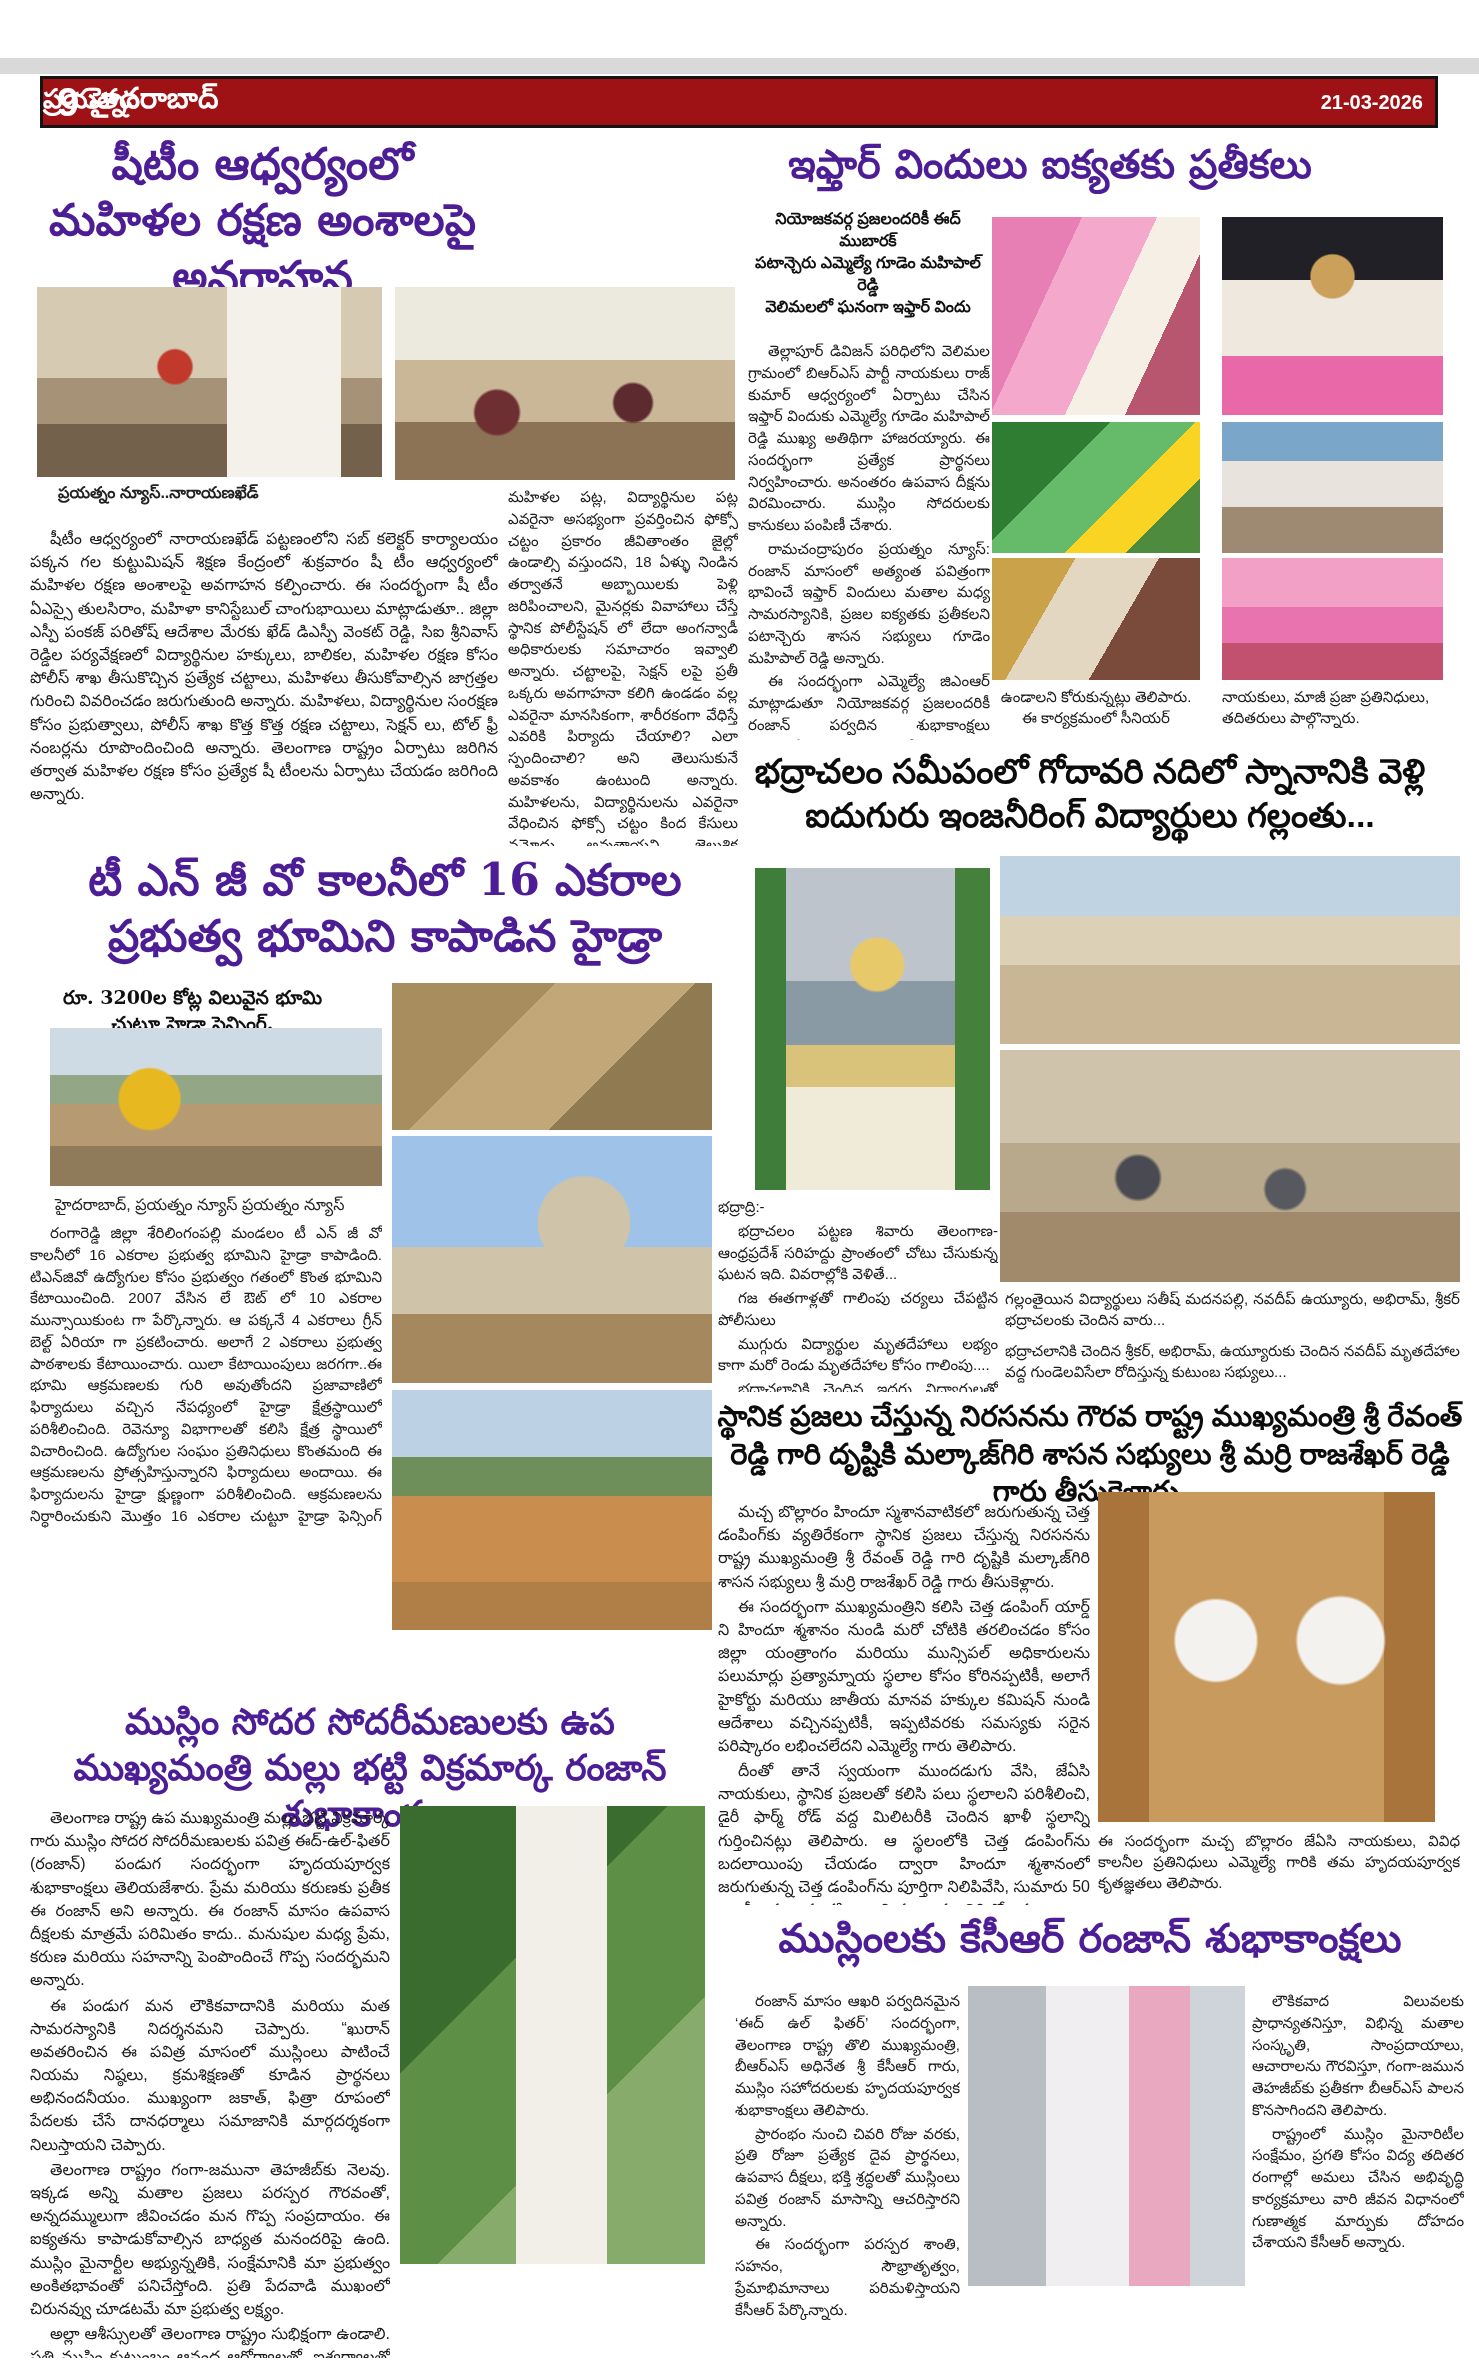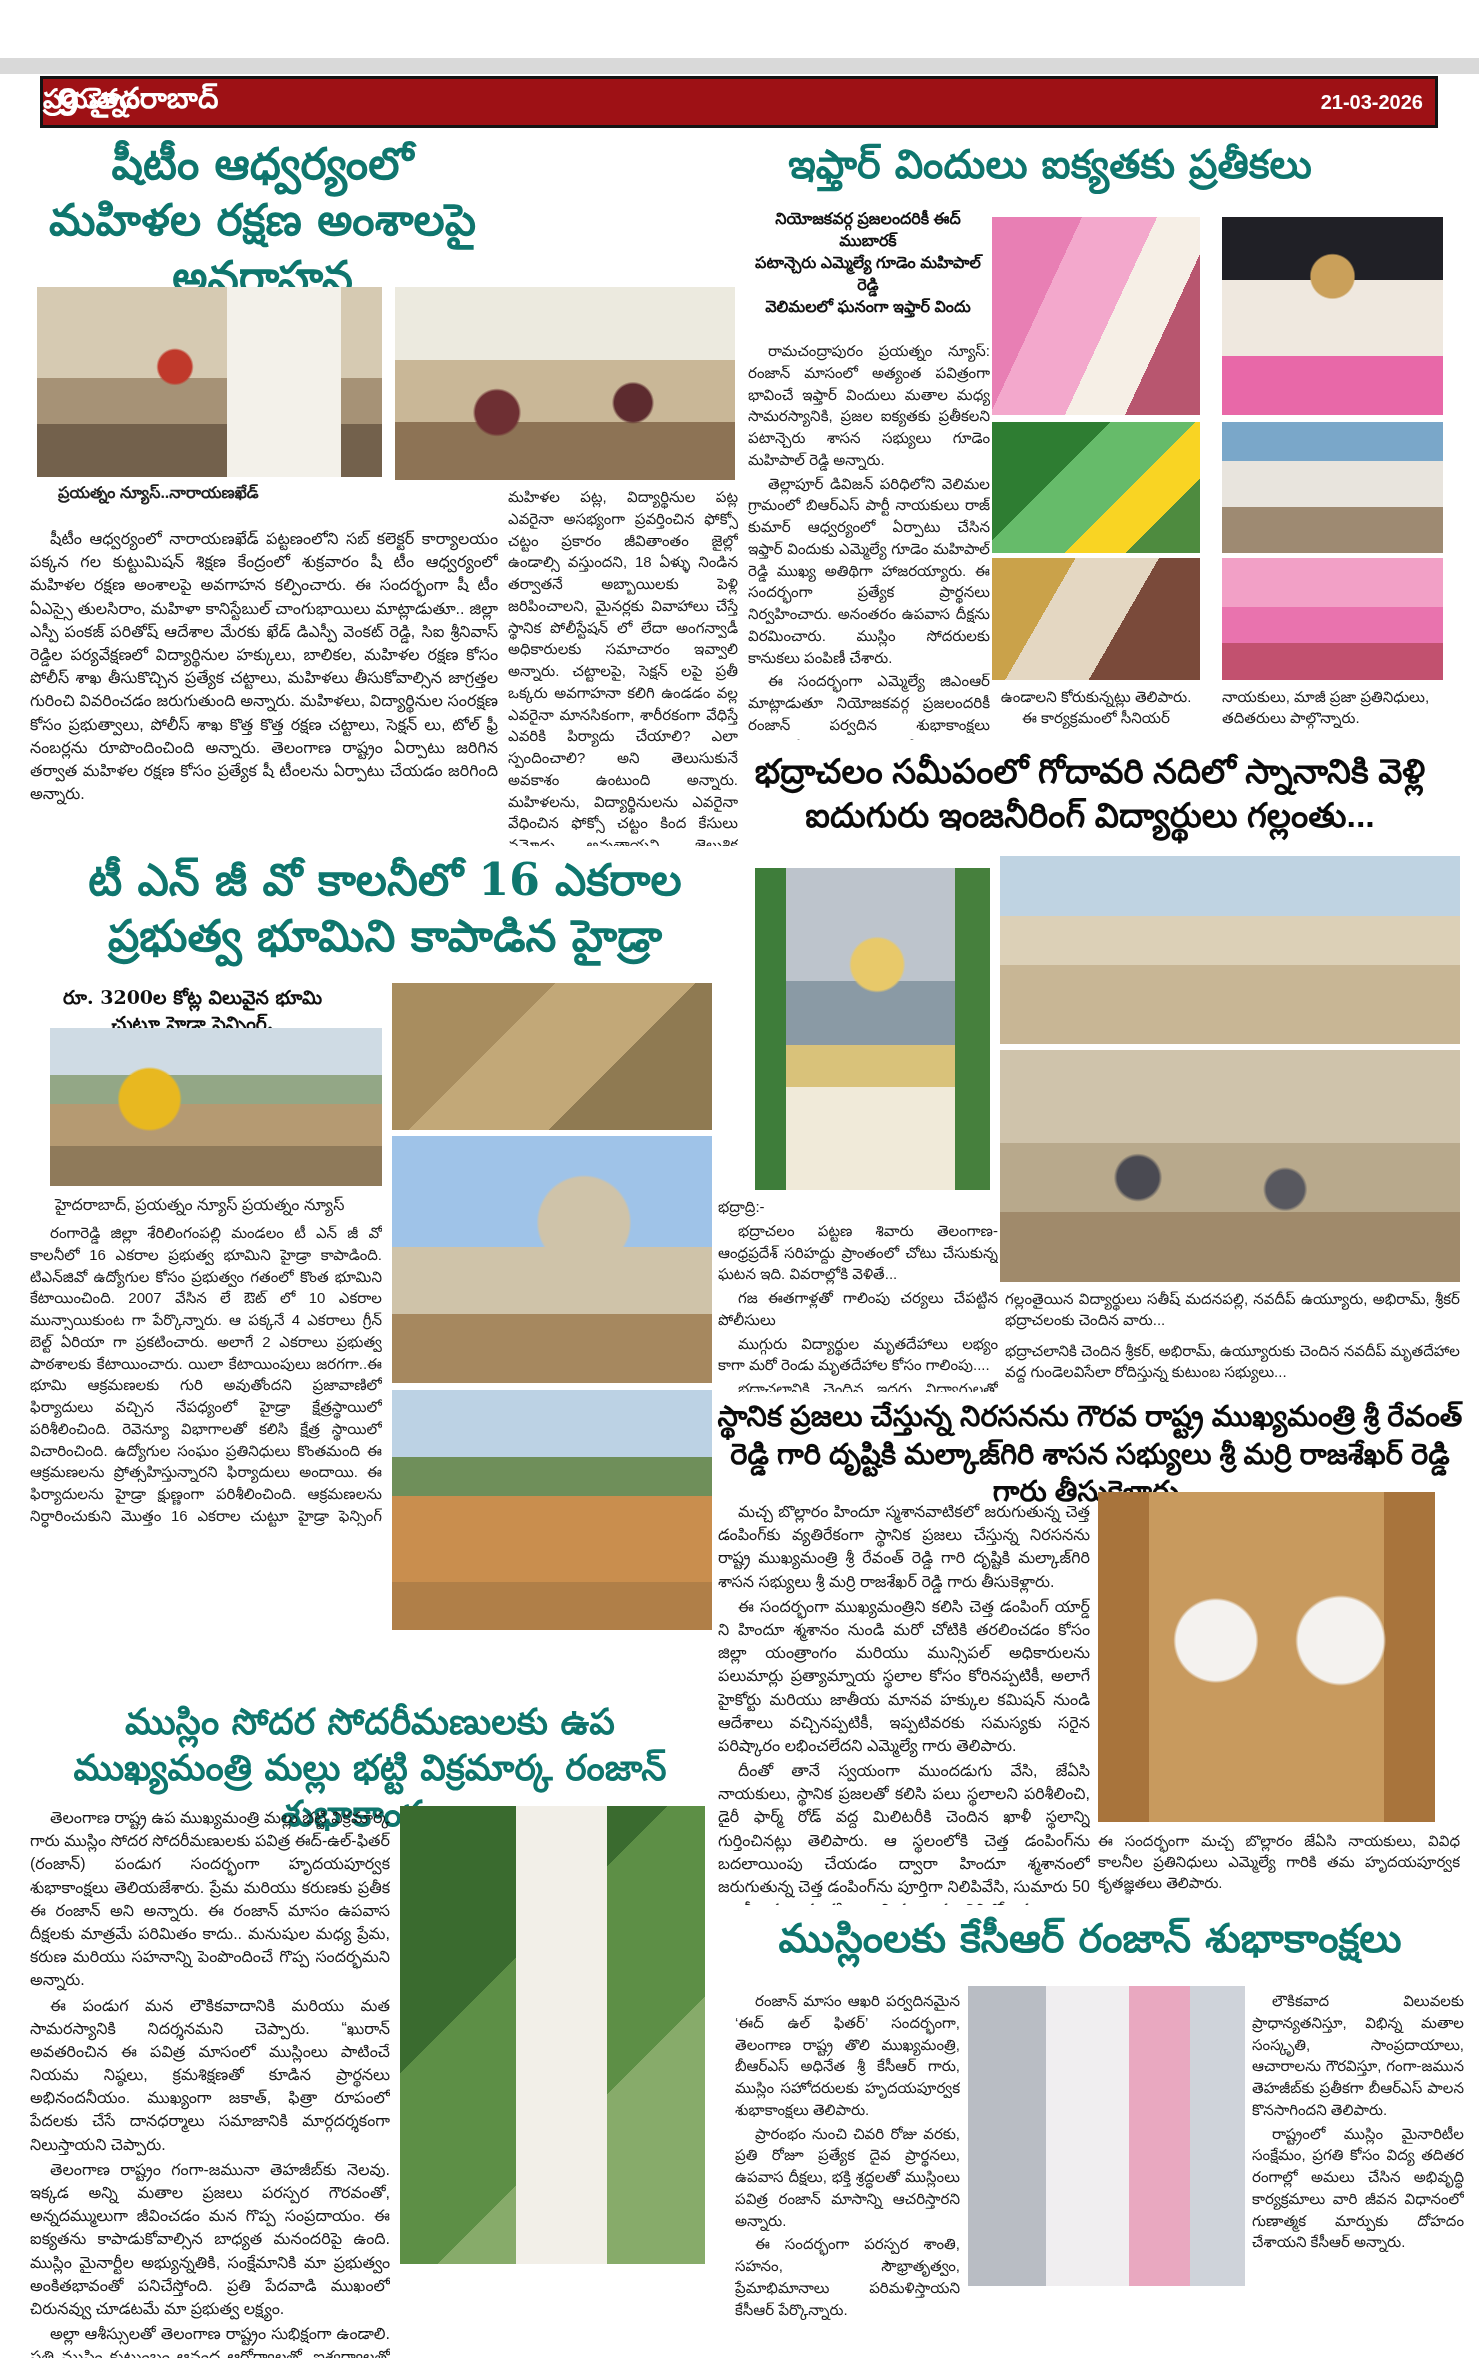--- a/index.html
+++ b/index.html
@@ -8,21 +8,21 @@
   .top-strip{position:absolute;left:0;top:58px;width:1479px;height:16px;background:#d9d9d9;}
   
   .topbar{position:absolute;left:40px;top:76px;width:1398px;height:52px;background:#9e1115;
           border:3px solid #141414;box-sizing:border-box;display:flex;align-items:center;color:#fff;}
   .pg-num{font-size:40px;font-weight:bold;margin-left:14px;line-height:1;}
   .pg-city{font-size:29px;font-weight:bold;margin-left:10px;}
   .masthead{position:absolute;left:0;right:0;text-align:left;font-size:27px;font-weight:bold;}
   .pg-date{position:absolute;right:12px;font-size:20px;font-weight:bold;}
   
   .abs{position:absolute;box-sizing:border-box;}
-  .h-black{font-family:"DejaVu Serif","Liberation Serif",serif;font-weight:bold;color:#0f766e;
+  .h-black{font-family:"DejaVu Serif","Liberation Serif",serif;font-weight:bold;color:#4c1d95;
            text-align:center;line-height:1.28;}
   .h-round{font-weight:bold;color:#0c0c0c;text-align:center;line-height:1.3;}
   .subhead{font-weight:bold;color:#101010;text-align:center;line-height:1.35;}
   .body-col{font-size:16px;line-height:1.45;text-align:justify;overflow:hidden;color:#191919;}
   .body-col p{margin:0 0 2px;text-indent:20px;}
   .body-col p.noindent{text-indent:0;}
   .dateline{font-size:16px;font-weight:bold;color:#222;}
   .caption{font-size:15px;line-height:1.4;text-align:justify;color:#191919;overflow:hidden;}
   
   .photo{position:absolute;overflow:hidden;}
@@ -91,22 +91,22 @@
   </div>
   <div class="abs body-col" style="left:508px;top:486px;width:230px;height:360px;font-size:15px;">
     <p class="noindent">మహిళల పట్ల, విద్యార్థినుల పట్ల ఎవరైనా అసభ్యంగా ప్రవర్తించిన ఫోక్సో చట్టం ప్రకారం జీవితాంతం జైల్లో ఉండాల్సి వస్తుందని, 18 ఏళ్ళు నిండిన తర్వాతనే అబ్బాయిలకు పెళ్లి జరిపించాలని, మైనర్లకు వివాహాలు చేస్తే స్థానిక పోలీస్టేషన్ లో లేదా అంగన్వాడీ అధికారులకు సమాచారం ఇవ్వాలి అన్నారు. చట్టాలపై, సెక్షన్ లపై ప్రతీ ఒక్కరు అవగాహనా కలిగి ఉండడం వల్ల ఎవరైనా మానసికంగా, శారీరకంగా వేధిస్తే ఎవరికి పిర్యాదు చేయాలి? ఎలా స్పందించాలి? అని తెలుసుకునే అవకాశం ఉంటుంది అన్నారు. మహిళలను, విద్యార్థినులను ఎవరైనా వేధించిన ఫోక్సో చట్టం కింద కేసులు నమోదు అవుతాయని, జైలుశిక్ష అనుభవించిన వారికి సమాజంలో మర్యాద ఉండదు అన్నారు. ఎవరైనా విద్యార్థినులను, బాలికలను వేధిస్తే పోలీసులు లేదా సైబర్ క్రైం హెల్ప్ లైన్ నెంబర్ 1930, చైల్డ్ హెల్ప్ లైన్ నెంబర్ 1098, డయల్ 100 లకు సమాచారం అందించాలి అన్నారు. సమాచారం ఇచ్చిన వారి వివరాలు గోప్యంగా ఉంచుతాము అన్నారు. ఈ కార్యక్రమంలో కేంద్రం నిర్వాహకులు నాగమణి, లావణ్య, సుష్మిత, జైపాల్, ద్వారకా మహిళలు, విద్యార్థులు తదితరులు పాల్గొన్నారు.</p>
   </div>
 
   <div class="abs h-black" style="left:745px;top:138px;width:610px;font-size:40px;">ఇఫ్తార్ విందులు ఐక్యతకు ప్రతీకలు</div>
   <div class="abs subhead" style="left:748px;top:208px;width:240px;font-size:16px;">నియోజకవర్గ ప్రజలందరికీ ఈద్ ముబారక్</div>
   <div class="abs subhead" style="left:748px;top:252px;width:240px;font-size:16px;">పటాన్చెరు ఎమ్మెల్యే గూడెం మహిపాల్ రెడ్డి</div>
   <div class="abs subhead" style="left:748px;top:296px;width:240px;font-size:16px;">వెలిమలలో ఘనంగా ఇఫ్తార్ విందు</div>
   <div class="abs body-col" style="left:748px;top:340px;width:242px;height:400px;font-size:15px;">
+    <p>తెల్లాపూర్ డివిజన్ పరిధిలోని వెలిమల గ్రామంలో బిఆర్ఎస్ పార్టీ నాయకులు రాజ్ కుమార్ ఆధ్వర్యంలో ఏర్పాటు చేసిన ఇఫ్తార్ విందుకు ఎమ్మెల్యే గూడెం మహిపాల్ రెడ్డి ముఖ్య అతిథిగా హాజరయ్యారు. ఈ సందర్భంగా ప్రత్యేక ప్రార్థనలు నిర్వహించారు. అనంతరం ఉపవాస దీక్షను విరమించారు. ముస్లిం సోదరులకు కానుకలు పంపిణీ చేశారు.</p>
     <p>రామచంద్రాపురం ప్రయత్నం న్యూస్: రంజాన్ మాసంలో అత్యంత పవిత్రంగా భావించే ఇఫ్తార్ విందులు మతాల మధ్య సామరస్యానికి, ప్రజల ఐక్యతకు ప్రతీకలని పటాన్చెరు శాసన సభ్యులు గూడెం మహిపాల్ రెడ్డి అన్నారు.</p>
-    <p>తెల్లాపూర్ డివిజన్ పరిధిలోని వెలిమల గ్రామంలో బిఆర్ఎస్ పార్టీ నాయకులు రాజ్ కుమార్ ఆధ్వర్యంలో ఏర్పాటు చేసిన ఇఫ్తార్ విందుకు ఎమ్మెల్యే గూడెం మహిపాల్ రెడ్డి ముఖ్య అతిథిగా హాజరయ్యారు. ఈ సందర్భంగా ప్రత్యేక ప్రార్థనలు నిర్వహించారు. అనంతరం ఉపవాస దీక్షను విరమించారు. ముస్లిం సోదరులకు కానుకలు పంపిణీ చేశారు.</p>
     <p>ఈ సందర్భంగా ఎమ్మెల్యే జిఎంఆర్ మాట్లాడుతూ నియోజకవర్గ ప్రజలందరికీ రంజాన్ పర్వదిన శుభాకాంక్షలు తెలియజేశారు. అల్లా కృపతో ప్రజలందరూ సుఖసంతోషాలతో ఆయురారోగ్యాలతో</p>
   </div>
   <div class="photo ph-iftar-a" style="left:992px;top:217px;width:208px;height:198px;"></div>
   <div class="photo ph-iftar-b" style="left:1222px;top:217px;width:221px;height:198px;"></div>
   <div class="photo ph-iftar-c" style="left:992px;top:422px;width:208px;height:131px;"></div>
   <div class="photo ph-iftar-d" style="left:1222px;top:422px;width:221px;height:131px;"></div>
   <div class="photo ph-iftar-e" style="left:992px;top:558px;width:208px;height:122px;"></div>
   <div class="photo ph-iftar-f" style="left:1222px;top:558px;width:221px;height:122px;"></div>
   <div class="abs caption" style="left:992px;top:686px;width:208px;height:52px;text-align:center;">ఉండాలని కోరుకున్నట్లు తెలిపారు. ఈ కార్యక్రమంలో సీనియర్</div>
   <div class="abs caption" style="left:1222px;top:686px;width:221px;height:52px;text-align:left;">నాయకులు, మాజీ ప్రజా ప్రతినిధులు, తదితరులు పాల్గొన్నారు.</div>

